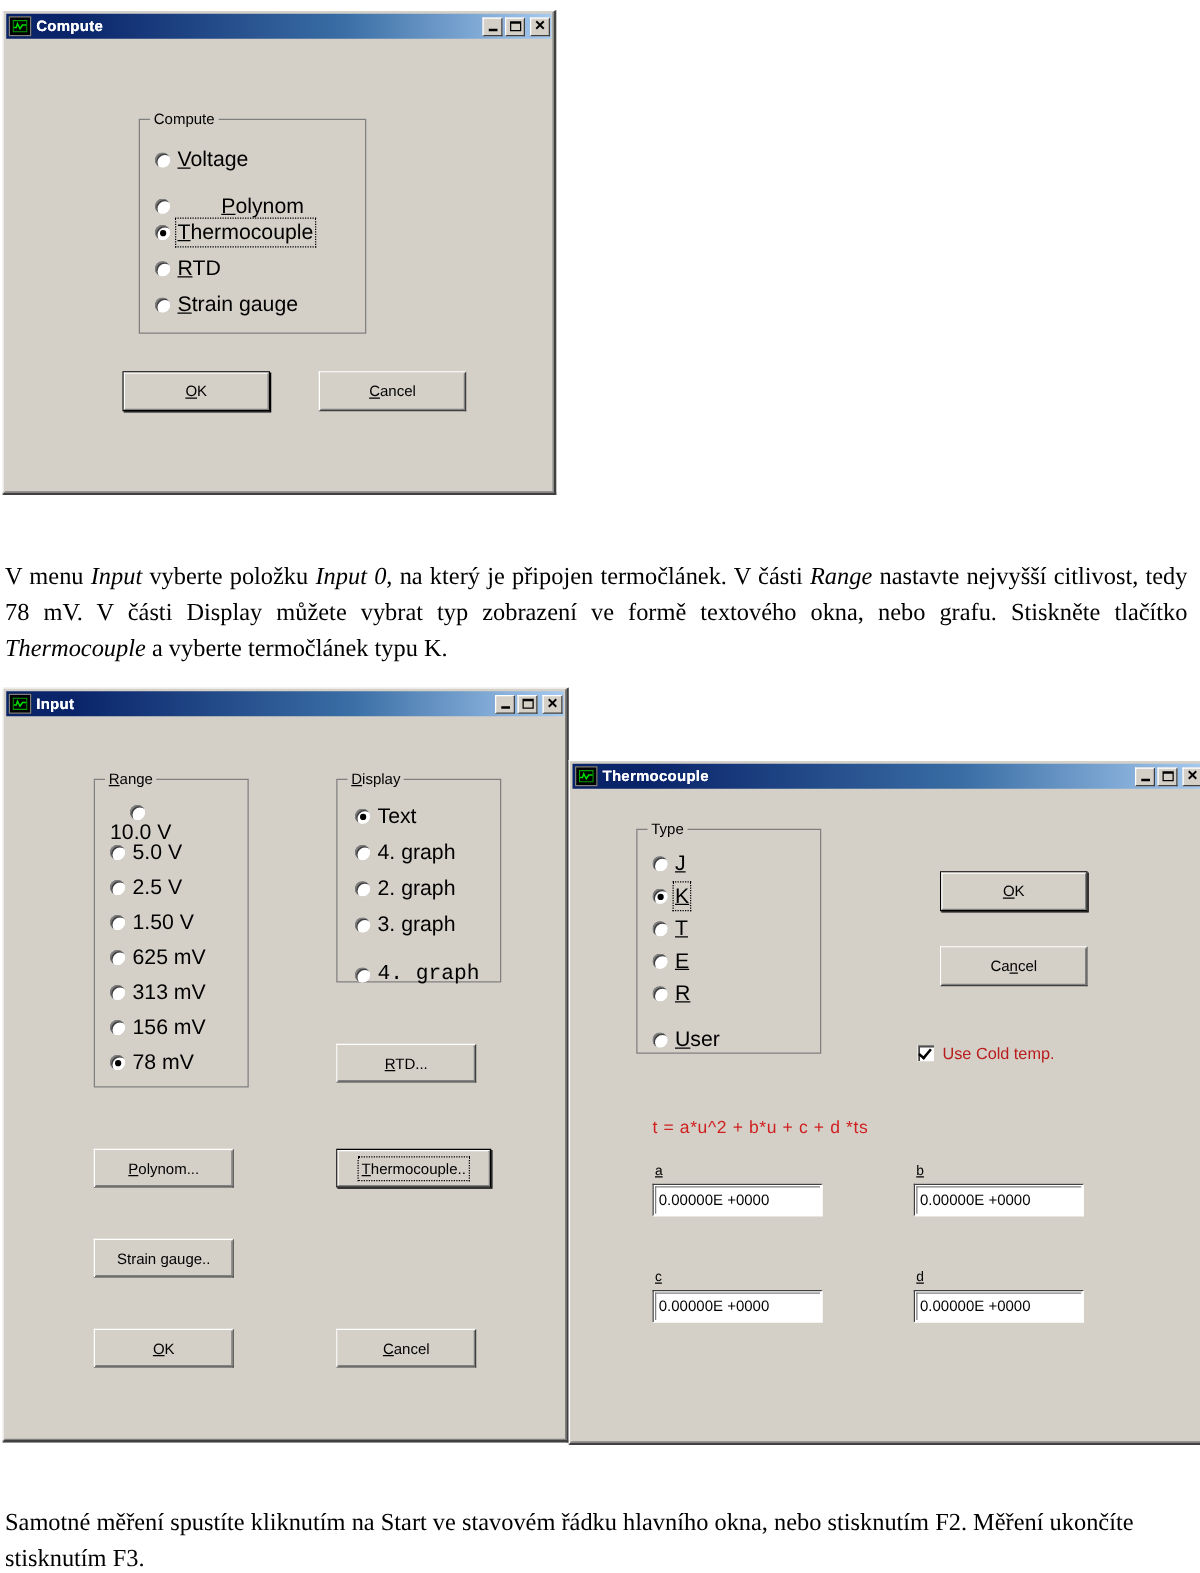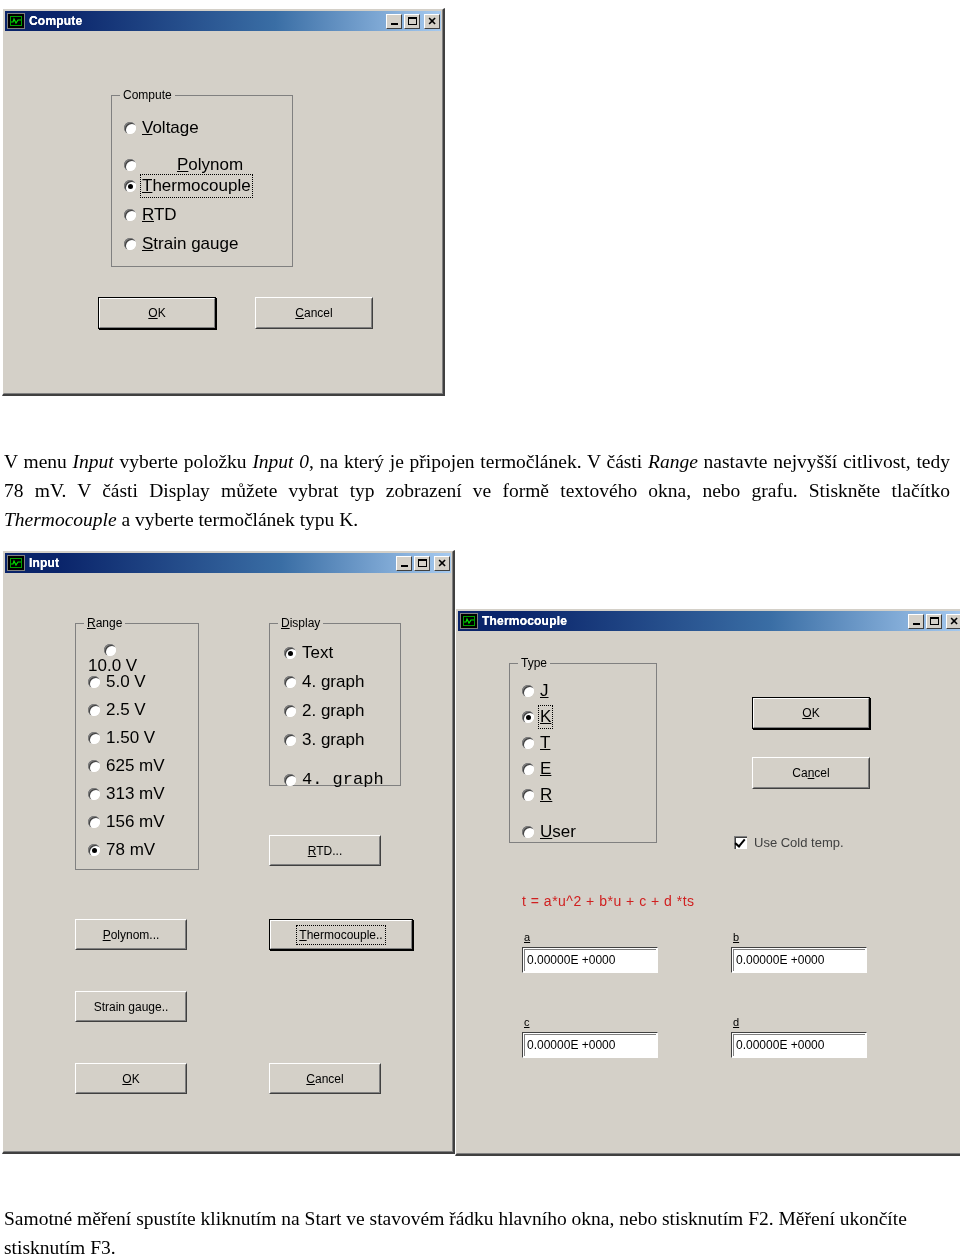--- a/index.html
+++ b/index.html
@@ -126,21 +126,21 @@
   .focus-dots{
     outline:1px dotted #000;
     outline-offset:1px;
   }
 
   
   .checkbox{
     position:absolute;
     display:flex;align-items:center;
     font-family:"Liberation Sans", sans-serif;
-    font-size:13px;color:#404040;white-space:nowrap;
+    font-size:13px;color:#b91c1c;white-space:nowrap;
   }
   .cbox{
     width:13px;height:13px;background:#fff;
     box-shadow:inset 1px 1px 0 0 #808080, inset 2px 2px 0 0 #404040,
                inset -1px -1px 0 0 #ffffff;
     margin-right:7px;flex:0 0 auto;position:relative;
   }
   .cbox.on::after{
     content:"";
     position:absolute;left:3px;top:1px;
@@ -393,21 +393,21 @@
   <div class="btn" style="left:266px;top:284px;width:112px;height:31px;">
     <span class="bi"></span>
     <span class="blabel"><span class="u">R</span>TD...</span>
   </div>
 
   <div class="btn" style="left:72px;top:368px;width:112px;height:31px;">
     <span class="bi"></span>
     <span class="blabel"><span class="u">P</span>olynom...</span>
   </div>
 
-  <div class="btn default" style="left:266px;top:368px;width:144px;height:31px;">
+  <div class="btn default" style="left:266px;top:368px;width:124px;height:31px;">
     <span class="bi"></span>
     <span class="blabel dotted"><span class="u">T</span>hermocouple..</span>
   </div>
 
   <div class="btn" style="left:72px;top:440px;width:112px;height:31px;">
     <span class="bi"></span>
     <span class="blabel">Strain <span class="u">g</span>auge..</span>
   </div>
 
   <div class="btn" style="left:72px;top:512px;width:112px;height:31px;">

